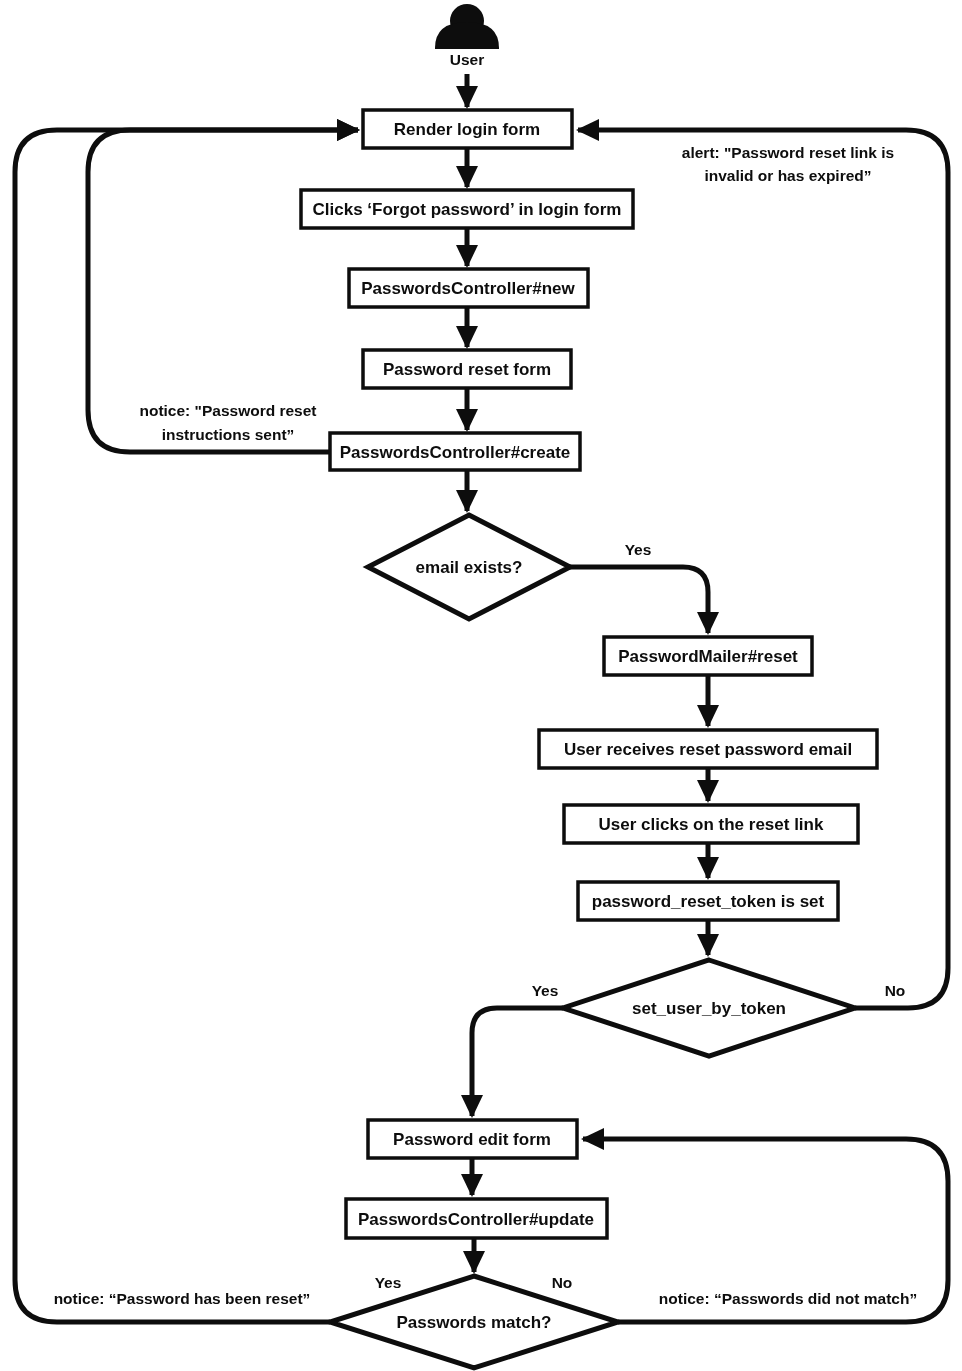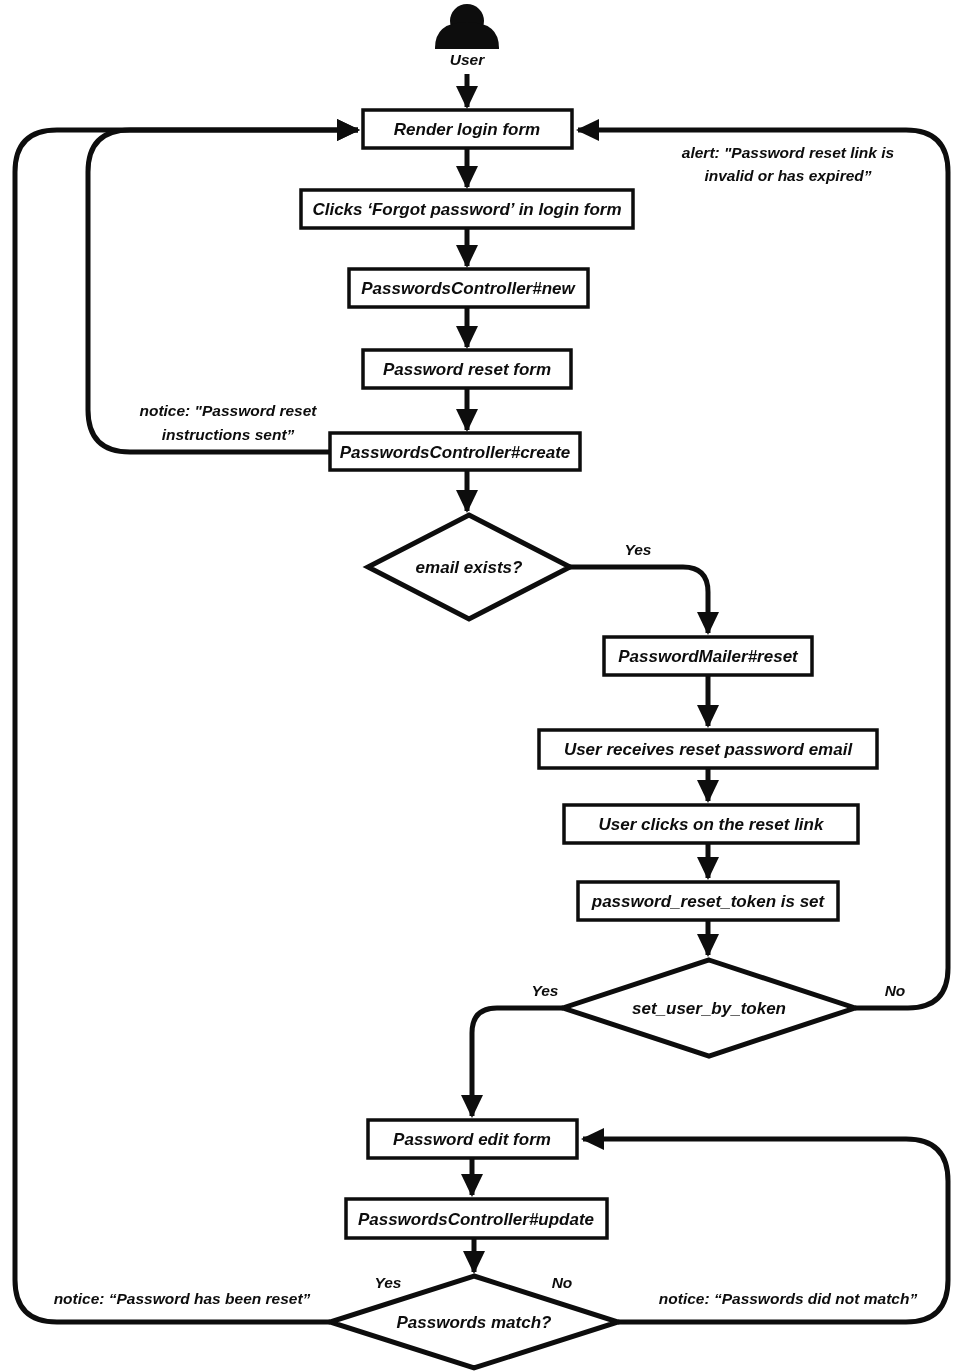--- a/index.html
+++ b/index.html
@@ -7,21 +7,20 @@
     padding: 0;
     background: #ffffff;
     font-family: "Liberation Sans", sans-serif;
   }
   .canvas {
     position: relative;
     width: 962px;
     height: 1371px;
     background: #ffffff;
     overflow: hidden;
-    font-style: italic;
   }
   svg { display: block; }
   .edge {
     fill: none;
     stroke: #0d0d0d;
     stroke-width: 5;
   }
   .node-rect {
     fill: #ffffff;
     stroke: #0d0d0d;

